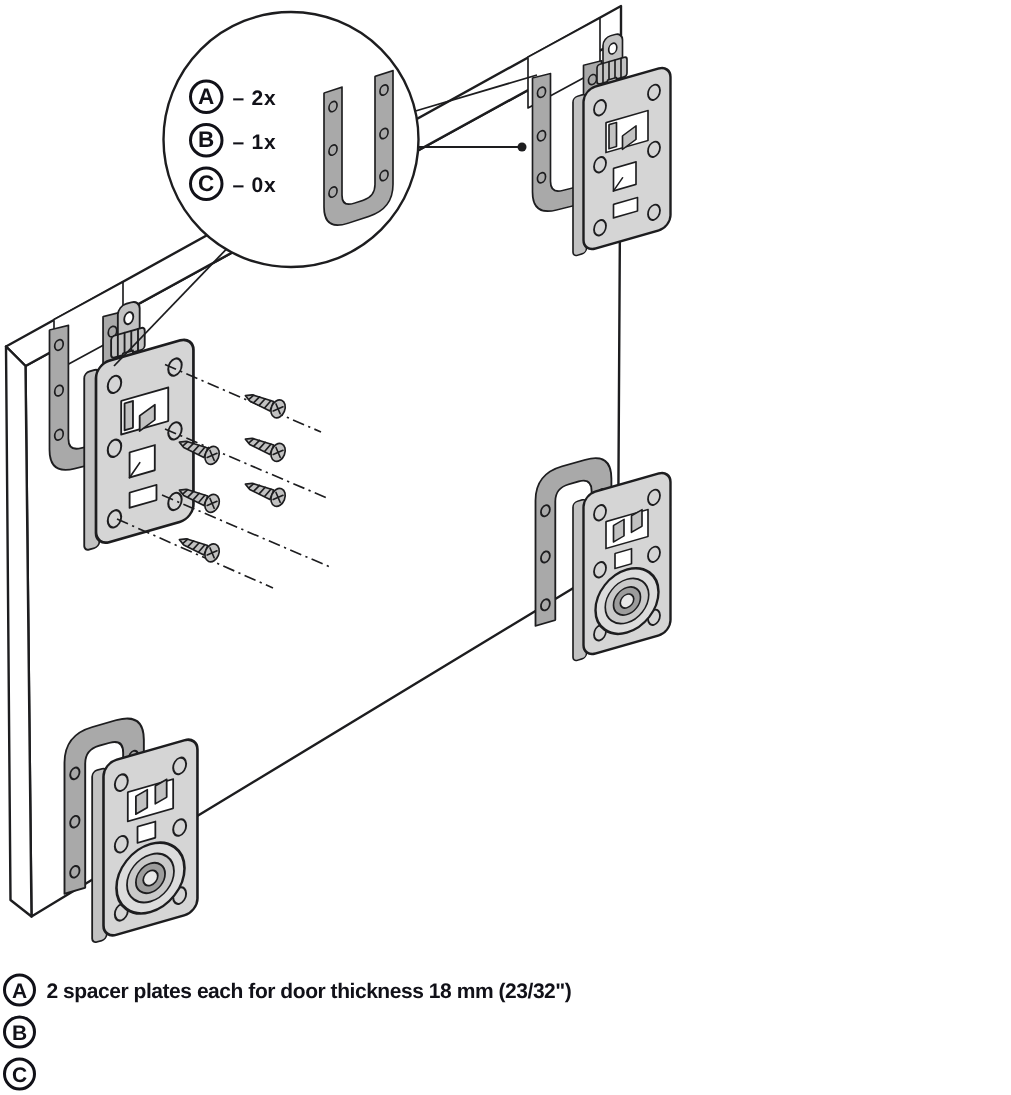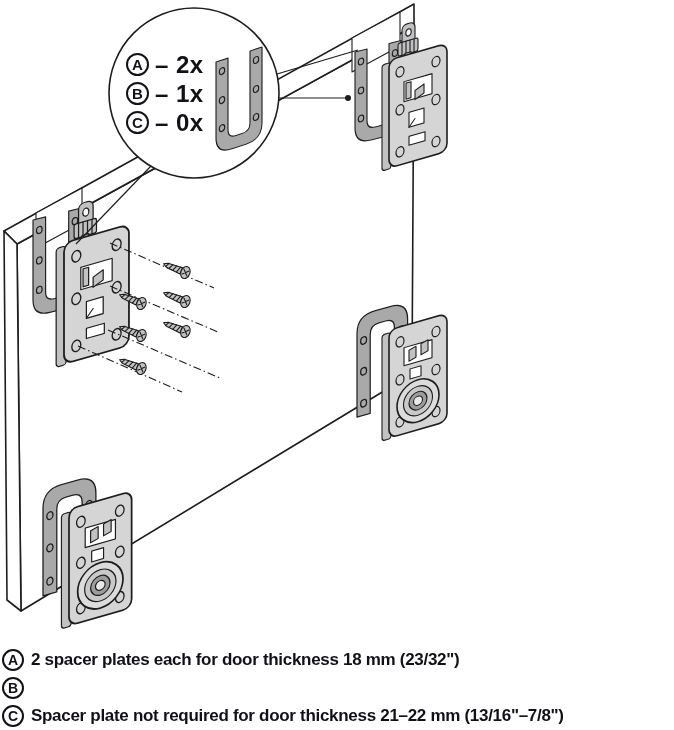--- a/index.html
+++ b/index.html
@@ -26,30 +26,30 @@
   .leader{stroke:var(--c-line,#1d1d1f);stroke-width:1.2;fill:none;}
   .dashdot{stroke:var(--c-line,#1d1d1f);stroke-width:1.1;fill:none;stroke-dasharray:8 3 1.5 3;}
 
   
   .callout-legend{position:absolute;left:126px;top:50px;}
   .callout-row{display:flex;align-items:center;height:29px;gap:6px;color:var(--c-text,#111118);}
   .clet{
     box-sizing:border-box;width:23px;height:23px;border:2px solid var(--c-text,#111118);
     border-radius:50%;font-size:15px;font-weight:bold;line-height:19px;text-align:center;flex:0 0 auto;
   }
-  .ccount{font-size:24px;font-weight:bold;white-space:nowrap;letter-spacing:0.5px;}
+  .ccount{font-size:14px;font-weight:bold;white-space:nowrap;letter-spacing:0.5px;}
 
   
   .notes{position:absolute;left:2px;top:649px;width:670px;}
   .note-row{display:flex;align-items:center;height:22px;margin-bottom:6px;gap:7px;color:var(--c-text,#111118);}
   .nlet{
     box-sizing:border-box;width:22px;height:22px;border:2px solid var(--c-text,#111118);
     border-radius:50%;font-size:14px;font-weight:bold;line-height:18px;text-align:center;flex:0 0 auto;
   }
-  .ntext{font-size:17px;font-weight:bold;white-space:nowrap;letter-spacing:-0.3px;}
+  .ntext{font-size:14px;font-weight:bold;white-space:nowrap;letter-spacing:-0.3px;}
 </style>
 </head>
 <body>
 
 <div id="stage">
 
   <svg id="art" width="674" height="730" viewBox="0 0 674 730">
     <defs>
 
       <g id="spacer">
@@ -186,17 +186,16 @@
   <div class="notes">
     <div class="note-row">
       <span class="nlet">A</span>
       <span class="ntext">2 spacer plates each for door thickness 18 mm (23/32")</span>
     </div>
     <div class="note-row">
       <span class="nlet">B</span>
     </div>
     <div class="note-row">
       <span class="nlet">C</span>
-      <span class="ntext">Spacer plate not required for door thickness 21–22 mm (13/16"–7/8")</span>
     </div>
   </div>
 
 </div>
 
 </body></html>

